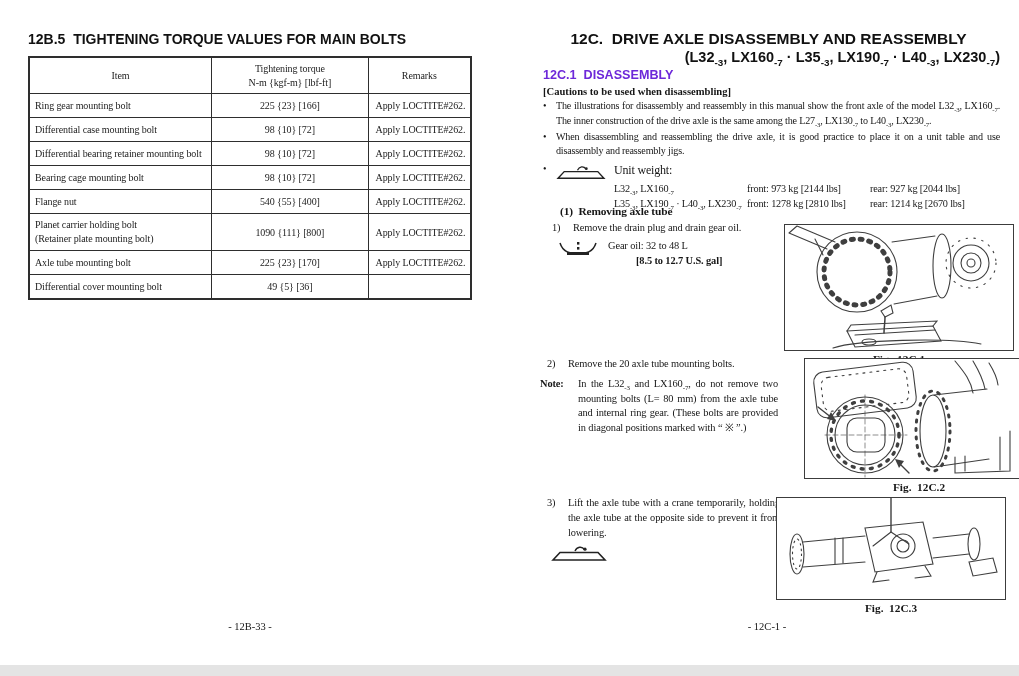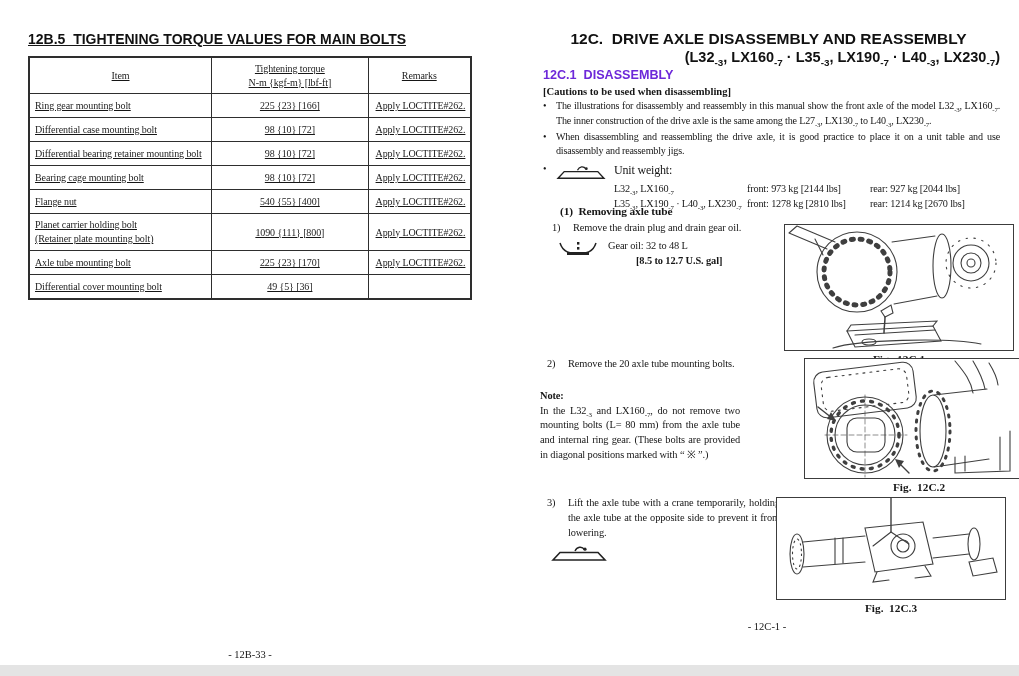--- a/index.html
+++ b/index.html
@@ -1,34 +1,34 @@
 <!DOCTYPE html>
 <html><head>
 <meta charset="utf-8">
 <style>
   html,body{margin:0;padding:0;background:#fff;}
   .screen{position:relative;width:1019px;height:676px;background:#fff;overflow:hidden;
           color:#161616;font-family:"Liberation Serif",serif;}
   sub{font-size:68%;line-height:0;}
 
   
-  .page-left{position:absolute;left:28px;top:31px;width:507px;text-decoration:underline;}
+  .page-left{position:absolute;left:28px;top:31px;width:507px;}
   .left-title{font:700 14px "Liberation Sans",sans-serif;color:#111;margin:0 0 9px 0;white-space:pre;}
   table.torque{border-collapse:collapse;width:444px;table-layout:fixed;
                font-size:10px;color:#1c1c1c;border:2px solid #2e2e2e;letter-spacing:-0.1px;}
   .torque th,.torque td{border:1px solid #2e2e2e;}
   .torque th{font-weight:400;text-align:center;padding:4px 2px;line-height:1.35;}
   .torque td{padding:4px 5px;height:15px;}
   .torque td.item{text-align:left;white-space:nowrap;overflow:hidden;}
   .torque td.item div{white-space:nowrap;line-height:1.4;}
   .torque td.tq{text-align:center;white-space:nowrap;}
   .torque td.rm{text-align:left;padding-left:7px;white-space:nowrap;}
   .col-item{width:181px;}.col-tq{width:155px;}.col-rm{width:102px;}
 
-  .footer-left{position:absolute;left:28px;top:649px;width:444px;text-align:center;font-size:10.5px;}
+  .footer-left{position:absolute;left:28px;top:621px;width:444px;text-align:center;font-size:10.5px;}
   .footer-right{position:absolute;left:537px;top:621px;width:460px;text-align:center;font-size:10.5px;}
 
   
   .page-right{position:absolute;left:537px;top:30px;width:463px;}
   .r-title1{font:700 15.5px "Liberation Sans",sans-serif;text-align:center;margin:0;white-space:pre;color:#111;}
   .r-title2{font:700 14.5px "Liberation Sans",sans-serif;text-align:right;margin:1px 0 2px;color:#111;}
   .r-section{font:700 12.6px "Liberation Sans",sans-serif;margin:3px 0 4px 6px;white-space:pre;color:#6d28d9;}
   .cautions{font-weight:700;font-size:10.6px;margin:0 0 2px 6px;}
   .bullets{font-size:10.1px;line-height:1.47;letter-spacing:-0.18px;}
   .bullet{display:flex;margin:0 0 1px 6px;}
@@ -45,21 +45,21 @@
   .abs{position:absolute;font-size:10.4px;line-height:1.42;letter-spacing:-0.12px;}
   .h-removing{left:560px;top:203px;font-weight:700;font-size:11.4px;white-space:pre;}
   .steprow{display:flex;}
   .steprow .num{flex:none;width:21px;}
   #step1{left:552px;top:221px;width:240px;}
   .oilrow{display:flex;margin:3px 0 0 6px;}
   .oil-icon{flex:none;width:40px;margin:2px 10px 0 0;}
   .subline{margin-left:28px;font-weight:bold;}
   #step2note{left:540px;top:357px;width:242px;}
   #step2note .steprow .num{margin-left:7px;}
-  .noterow{display:flex;margin-top:17px;flex-direction:column;}
+  .noterow{display:flex;margin-top:5px;}
   .noterow .nlabel{flex:none;width:38px;font-weight:700;}
   .noterow .ntext{width:200px;text-align:justify;}
   #step3{left:540px;top:496px;width:242px;}
   #step3 .steprow .num{margin-left:7px;}
   #step3 .stext{width:212px;text-align:justify;}
   .wrow{display:flex;margin:3px 0 0 11px;}
   .w-icon{flex:none;width:56px;margin:2px 8px 0 0;}
 
   
   .figure{position:absolute;left:776px;width:230px;}

